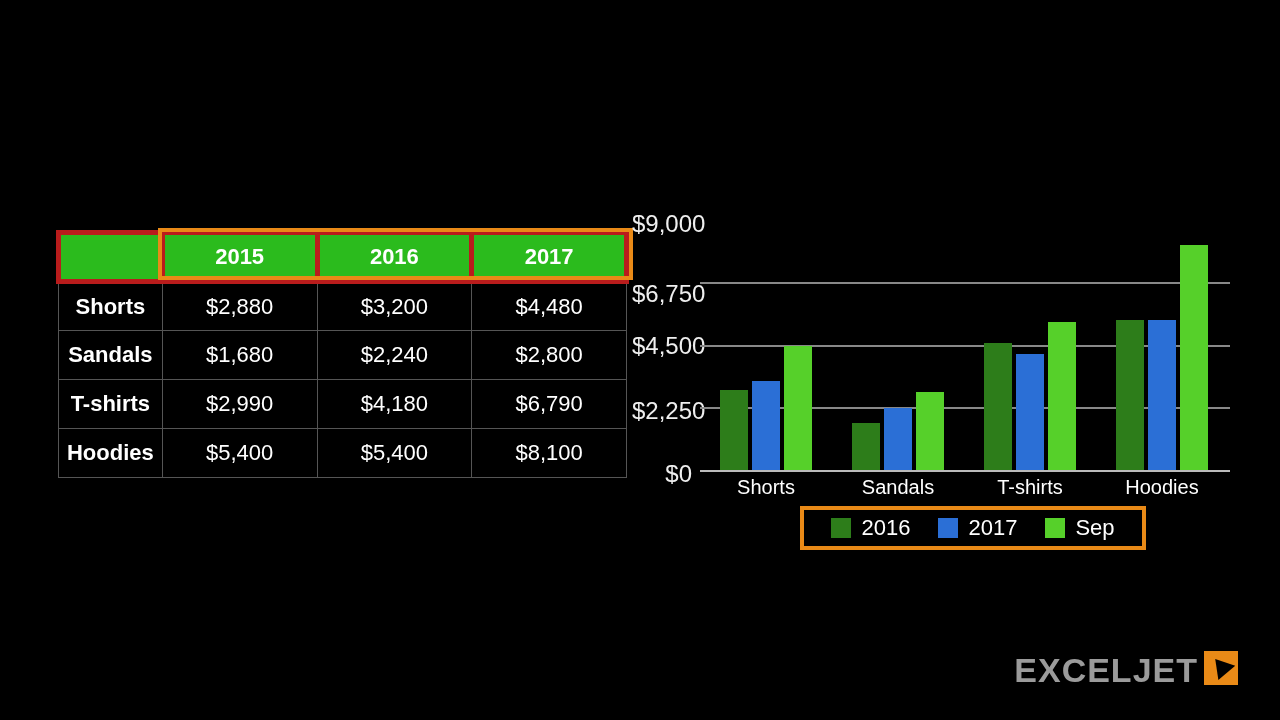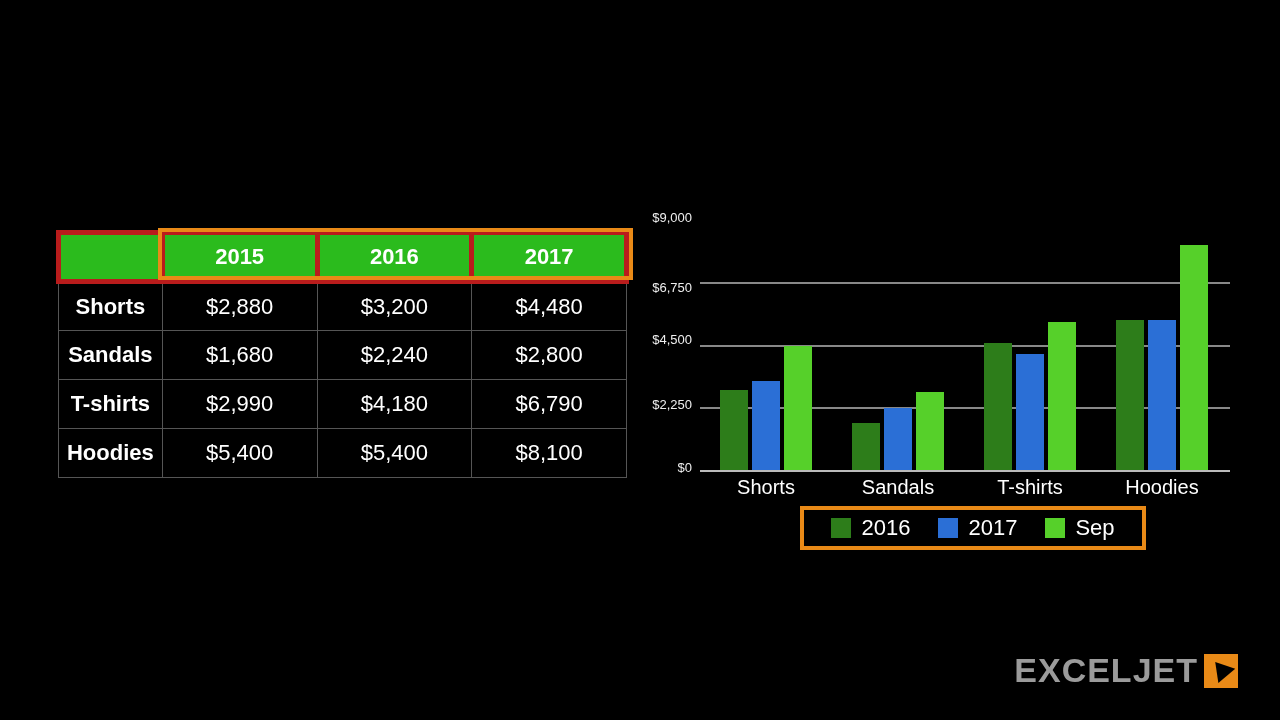--- a/index.html
+++ b/index.html
@@ -8,39 +8,39 @@
   .title { position: absolute; top: 56px; left: 0; width: 100%; text-align: center; font-size: 54px; font-weight: 700; }
   
   .table { position: absolute; left: 56px; top: 230px; width: 573px; border-collapse: collapse; font-size: 22px; }
   .table th, .table td { border: 1px solid #555; text-align: center; height: 49px; vertical-align: middle; }
   .table thead th { background: #2bbb1d; color: #fff; font-weight: 700; border: 5px solid #b91c1c; }
   .table thead th.corner { background: #2bbb1d; }
   .table td.rowhead { font-weight: 600; }
   .header-outline { position: absolute; left: 158px; top: 228px; width: 475px; height: 52px; border: 4px solid #e98a17; pointer-events: none; }
   
   .chart { position: absolute; left: 636px; top: 220px; width: 596px; height: 280px; }
-  .ytick { position: absolute; right: 540px; width: 60px; text-align: right; font-size: 13px; color: #eee; }
+  .ytick { position: absolute; right: 540px; width: 60px; text-align: right; font-size: 24px; color: #eee; }
   .gridline { position: absolute; left: 64px; width: 530px; height: 2px; background: #888; }
   .baseline { position: absolute; left: 64px; width: 530px; height: 2px; background: #bbb; }
   .plot { position: absolute; left: 64px; bottom: 30px; width: 530px; height: 250px; }
   .group { position: absolute; bottom: 0; width: 132px; }
   .bar { position: absolute; bottom: 0; width: 28px; }
   .bar.s1 { background: #2d7d1a; left: 20px; }
   .bar.s2 { background: #2b6fd6; left: 52px; }
   .bar.s3 { background: #56d02a; left: 84px; }
   .catlabel { position: absolute; top: 256px; width: 132px; text-align: center; font-size: 20px; }
   
   .legend { position: absolute; left: 800px; top: 506px; width: 346px; height: 44px; border: 4px solid #e98a17; display: flex; align-items: center; justify-content: center; gap: 28px; font-size: 22px; }
   .swatch { display: inline-block; width: 20px; height: 20px; margin-right: 10px; vertical-align: -2px; }
   .sw1 { background: #2d7d1a; }
   .sw2 { background: #2b6fd6; }
   .sw3 { background: #56d02a; }
   .legend-item { display: flex; align-items: center; }
   
-  .logo { position: absolute; right: 42px; bottom: 30px; display: flex; align-items: center; gap: 6px; }
+  .logo { position: absolute; right: 42px; bottom: 30px; display: flex; gap: 6px; }
   .logo-text { font-size: 34px; font-weight: 800; letter-spacing: 1px; color: #9b9b9b; font-family: Arial, sans-serif; }
   .logo-icon { width: 34px; height: 34px; background: #e98a17; position: relative; }
   .logo-icon::after { content: ""; position: absolute; left: 6px; top: 6px; border-left: 11px solid transparent; border-right: 11px solid transparent; border-bottom: 18px solid #000; transform: rotate(-40deg); }
 </style>
 </head>
 <body>
 
 <div class="slide">
 
 

